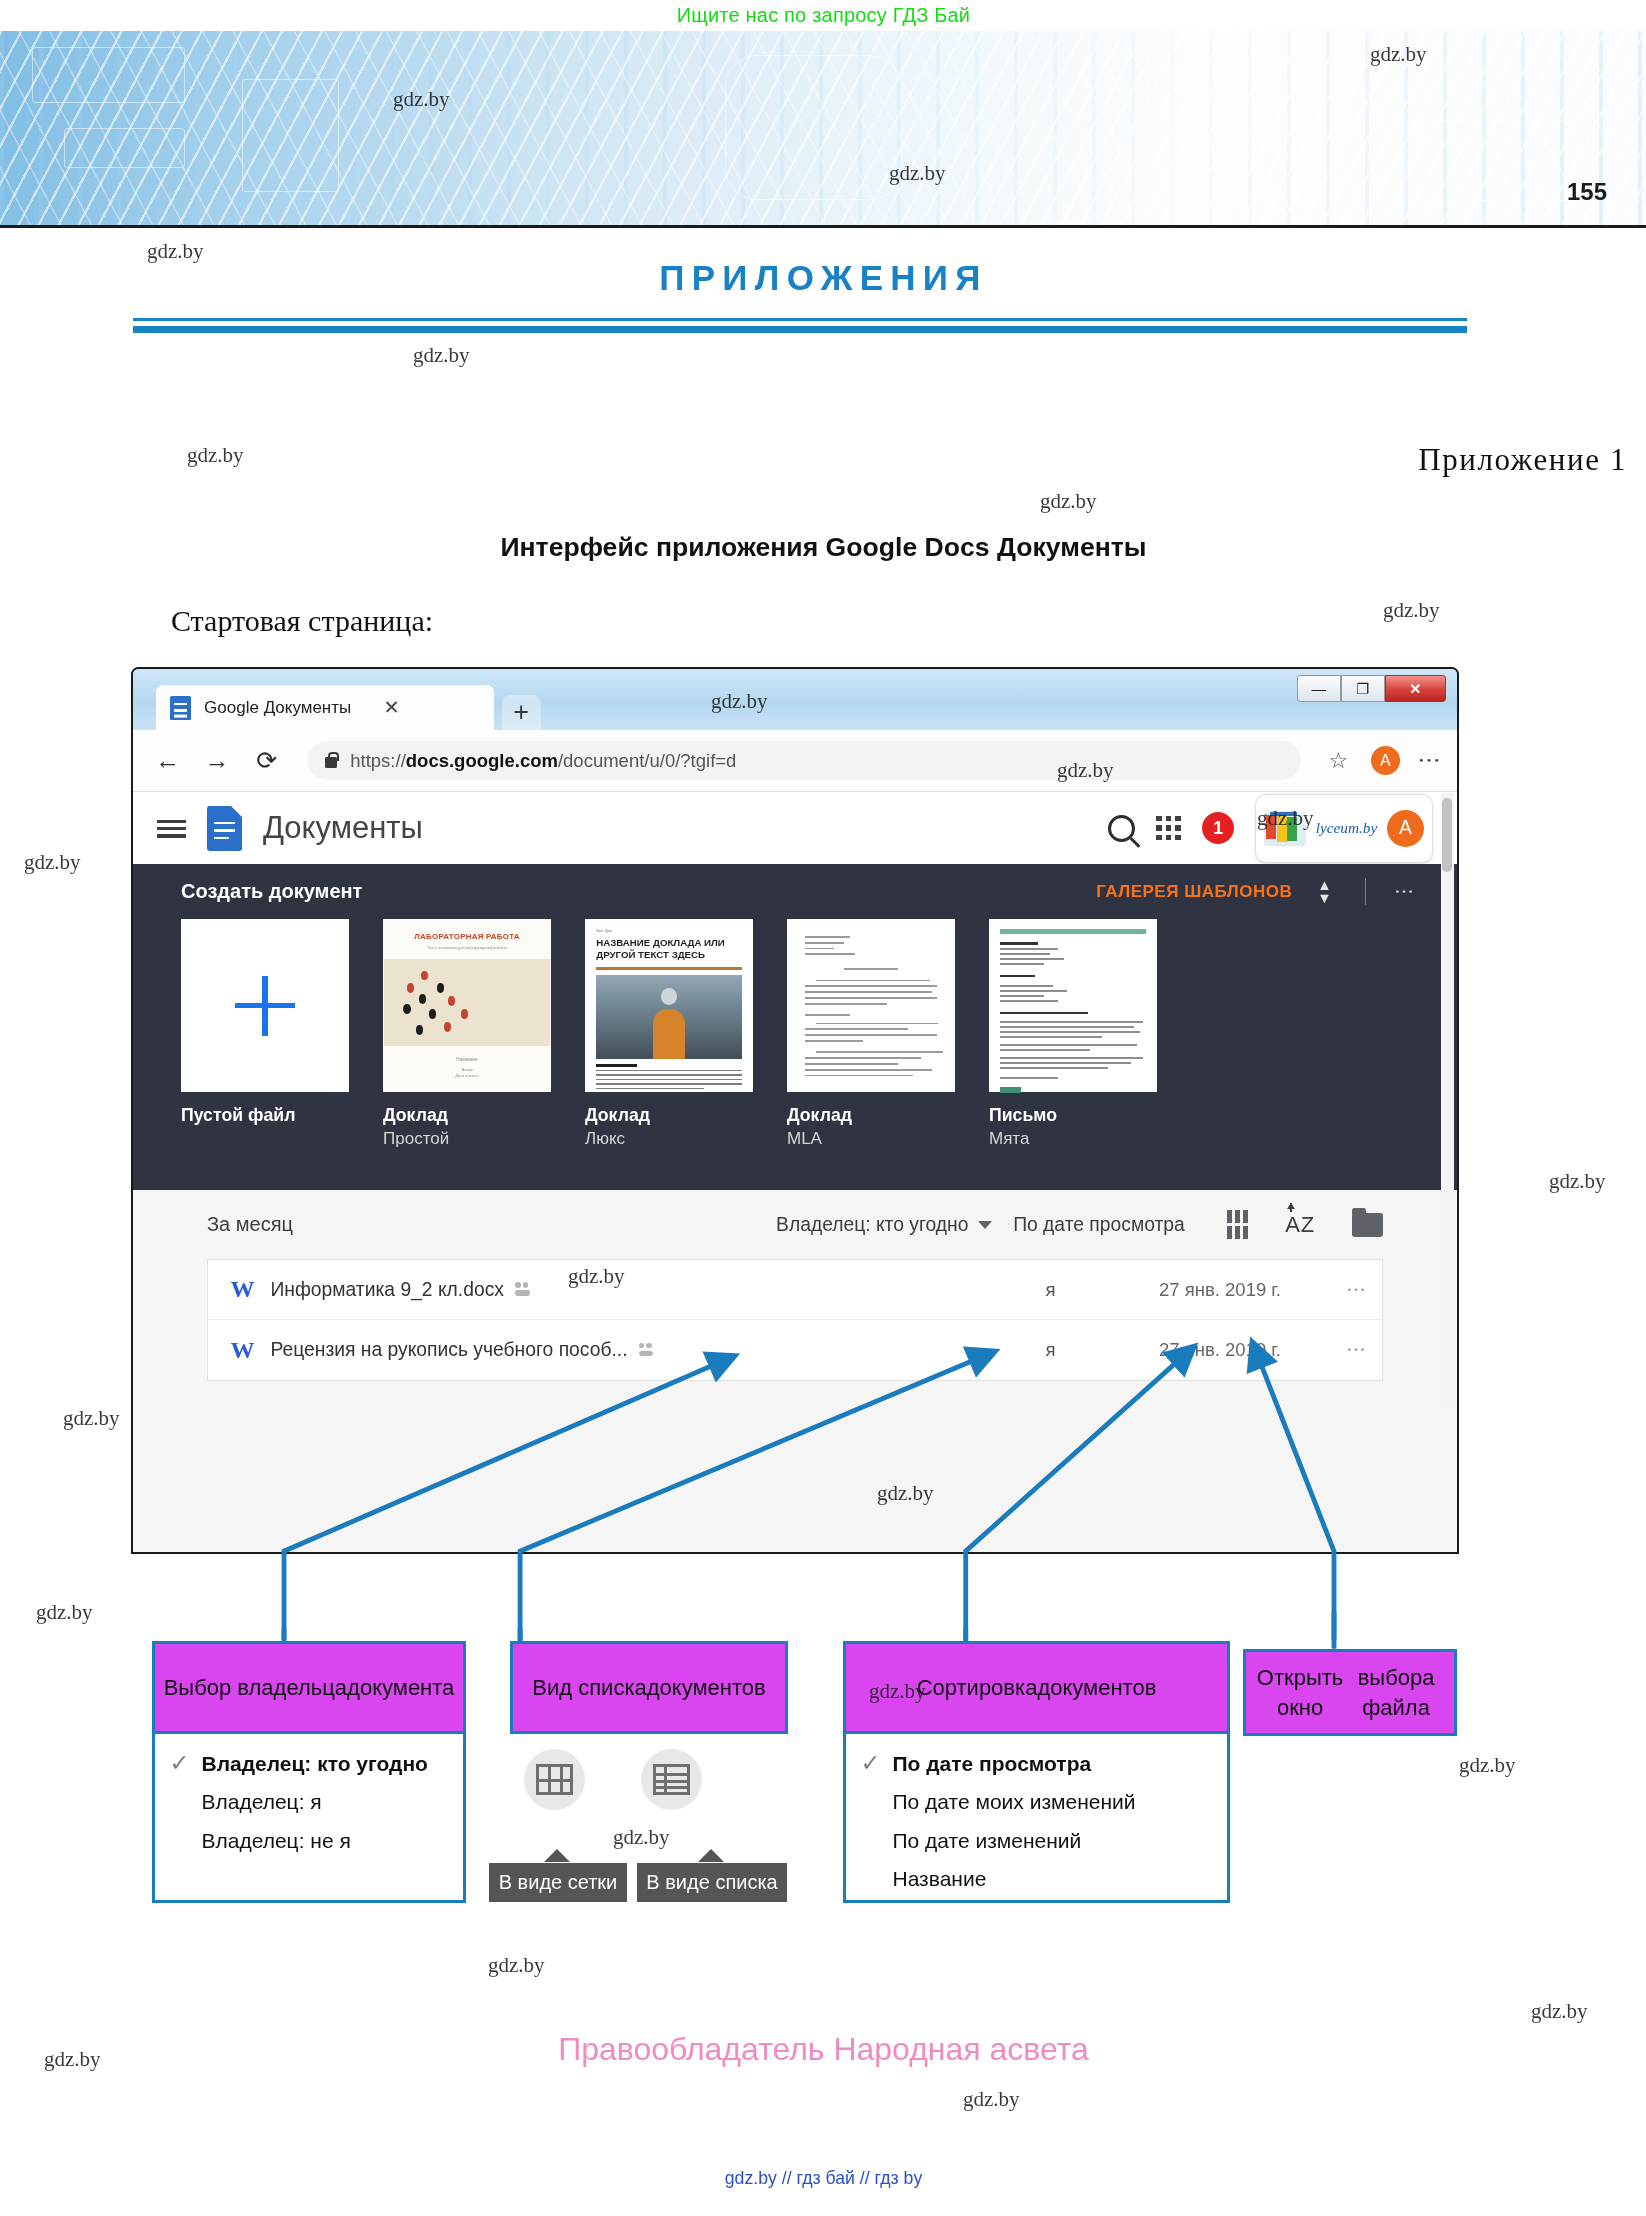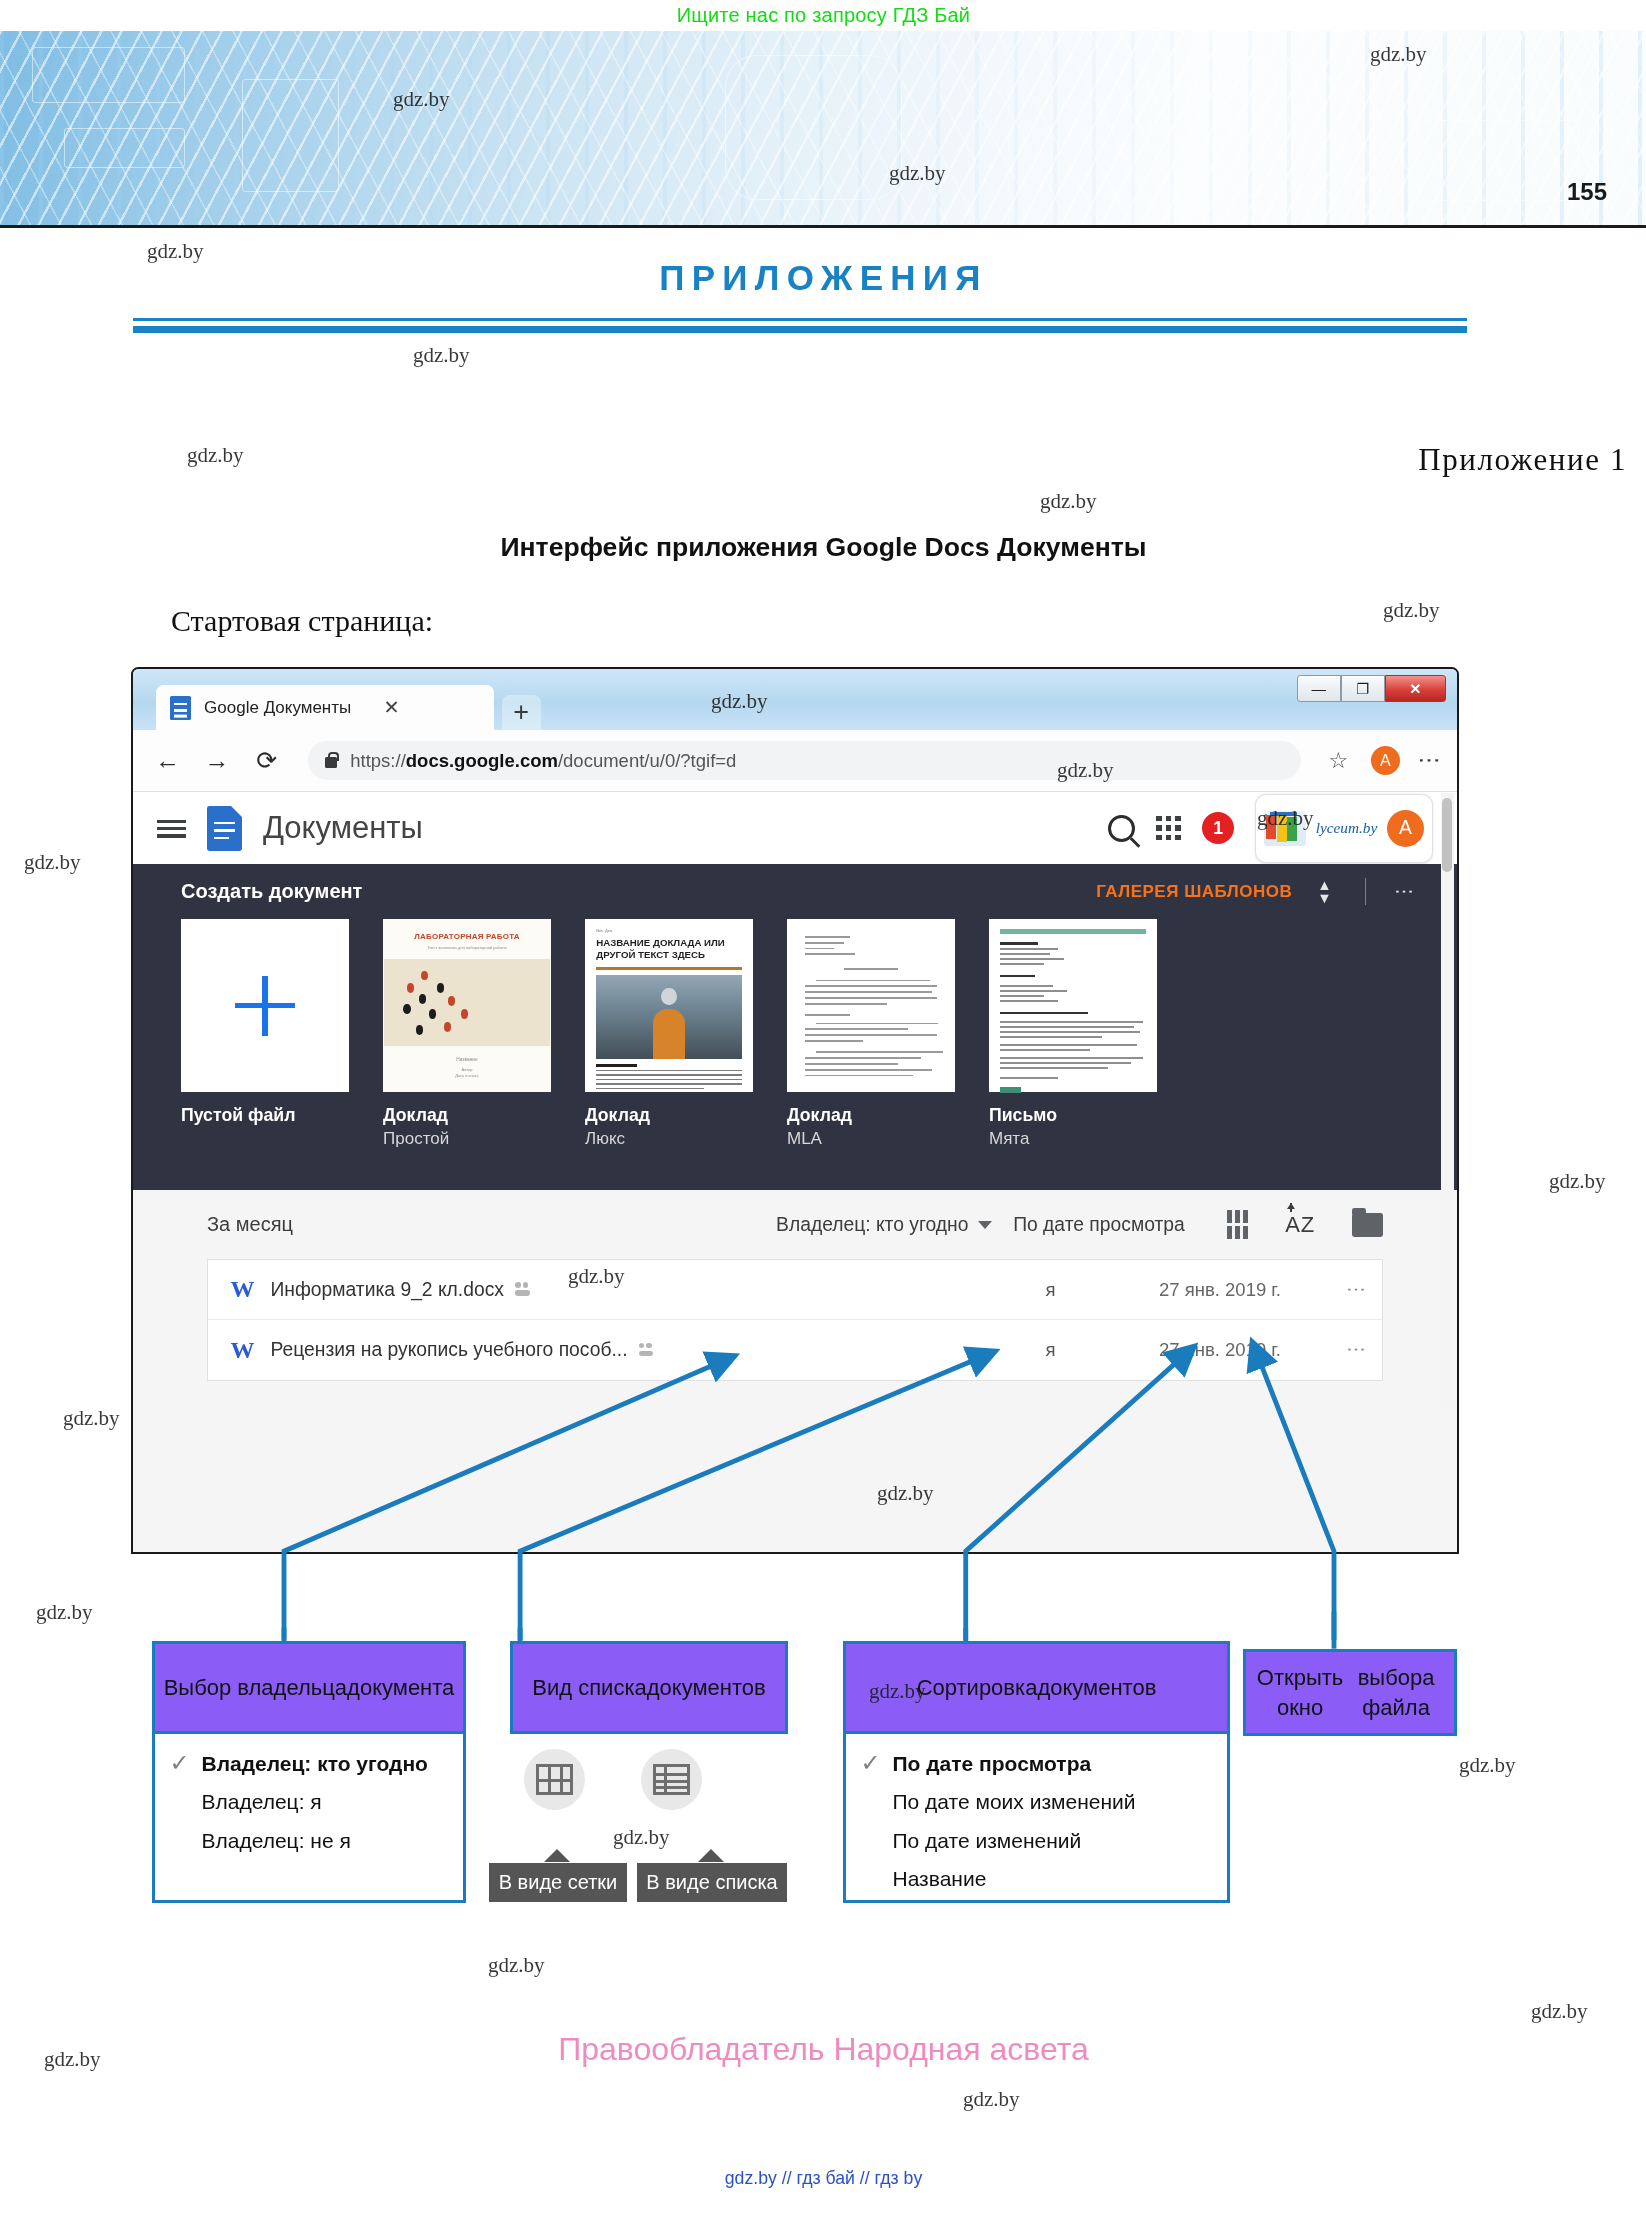--- a/index.html
+++ b/index.html
@@ -291,21 +291,21 @@
   #content-scrollbar {
     position:absolute; right: 3.2px; top: 124px; width: 13px; height: 613px; background:#f4f4f4;
   }
   #content-scrollbar .thumb { position:absolute; left:1.6px; top: 4.8px; width: 9.7px; height: 74px; background:#c2c2c2; border-radius:4.8px; }
 
   
   #connectors { left: 0; top: 0; width: 1647px; height: 2216px; pointer-events:none; }
 
   
   .callout-head {
-    border: 3.2px solid #1a7bbd; background:#8b5cf6;
+    border: 3.2px solid #1a7bbd; background:#d946ef;
     display:flex; align-items:center; justify-content:center; text-align:center;
     font-size: 22px; color:#111; line-height: 1.35; padding: 4.8px 8px;
   }
   .callout-body {
     border: 3.2px solid #1a7bbd; border-top: none; background:#fff;
     padding: 17.7px 16px 17.7px 14.5px;
   }
   .menu-item { font-size: 21px; color:#111; margin-bottom: 14.5px; padding-left: 32px; white-space:nowrap;}
   .menu-item.checked { font-weight: bold; position:relative; padding-left: 32px; }
   .check-mark {

